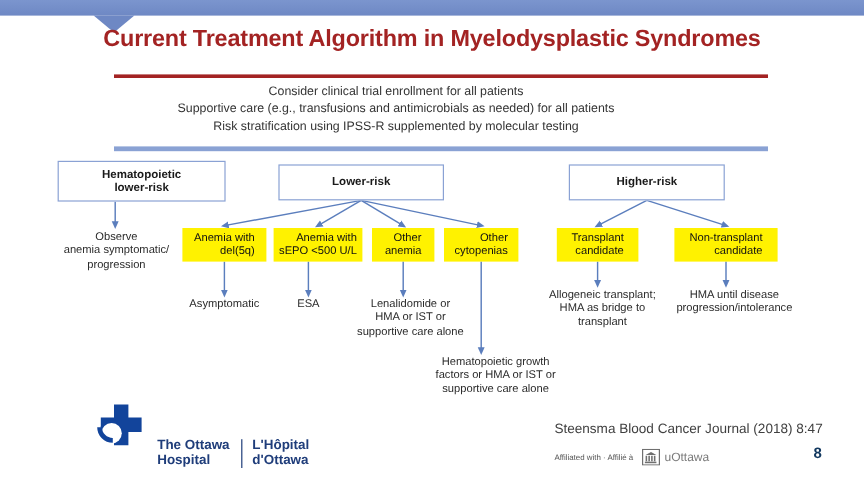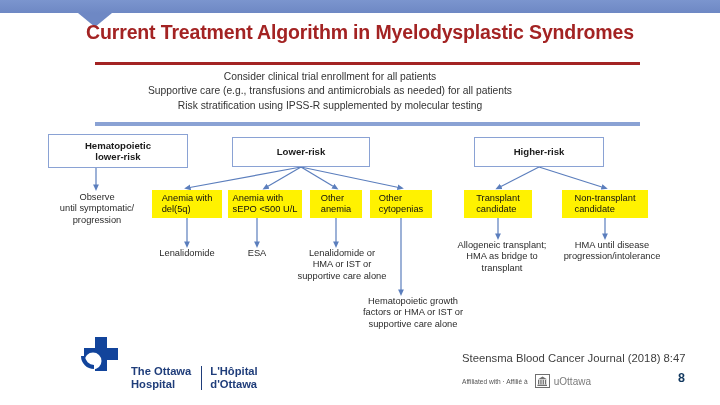--- a/index.html
+++ b/index.html
@@ -100,21 +100,21 @@
   #box-lower-risk   { left: 232px; top: 137px; width: 138px; height: 30px; }
   #box-higher-risk  { left: 474px; top: 137px; width: 130px; height: 30px; }
 
   .yellow-box {
     position: absolute;
     box-sizing: border-box;
     background: #FFF200;
     display: flex;
     align-items: center;
     justify-content: center;
-    text-align: left;
+    text-align: right;
     font-size: 9.3px;
     color: #111111;
     line-height: 11.2px;
     padding: 1px 2px;
   }
   #yb-del5q        { left: 152px; top: 190px; width: 70px;  height: 28px; }
   #yb-sepo         { left: 228px; top: 190px; width: 74px;  height: 28px; }
   #yb-other-anemia { left: 310px; top: 190px; width: 52px;  height: 28px; }
   #yb-other-cyto   { left: 370px; top: 190px; width: 62px;  height: 28px; }
   #yb-transplant   { left: 464px; top: 190px; width: 68px;  height: 28px; }
@@ -268,23 +268,23 @@
   <div class="yellow-box" id="yb-transplant">
     <span style="white-space:pre-line">Transplant
 candidate</span>
   </div>
   <div class="yellow-box" id="yb-nontransplant">
     <span style="white-space:pre-line">Non-transplant
 candidate</span>
   </div>
 
   <div class="outcome-text" id="ot-observe" style="white-space:pre-line">Observe
-until symptomatic/
+anemia symptomatic/
 progression</div>
-  <div class="outcome-text" id="ot-lenalidomide" style="white-space:pre-line">Lenalidomide</div>
+  <div class="outcome-text" id="ot-lenalidomide" style="white-space:pre-line">Asymptomatic</div>
   <div class="outcome-text" id="ot-esa" style="white-space:pre-line">ESA</div>
   <div class="outcome-text" id="ot-len-hma-ist" style="white-space:pre-line">Lenalidomide or
 HMA or IST or
 supportive care alone</div>
   <div class="outcome-text" id="ot-hgf" style="white-space:pre-line">Hematopoietic growth
 factors or HMA or IST or
 supportive care alone</div>
   <div class="outcome-text" id="ot-hma-until" style="white-space:pre-line">HMA until disease
 progression/intolerance</div>
   <div class="outcome-text" id="ot-allo" style="white-space:pre-line">Allogeneic transplant;

